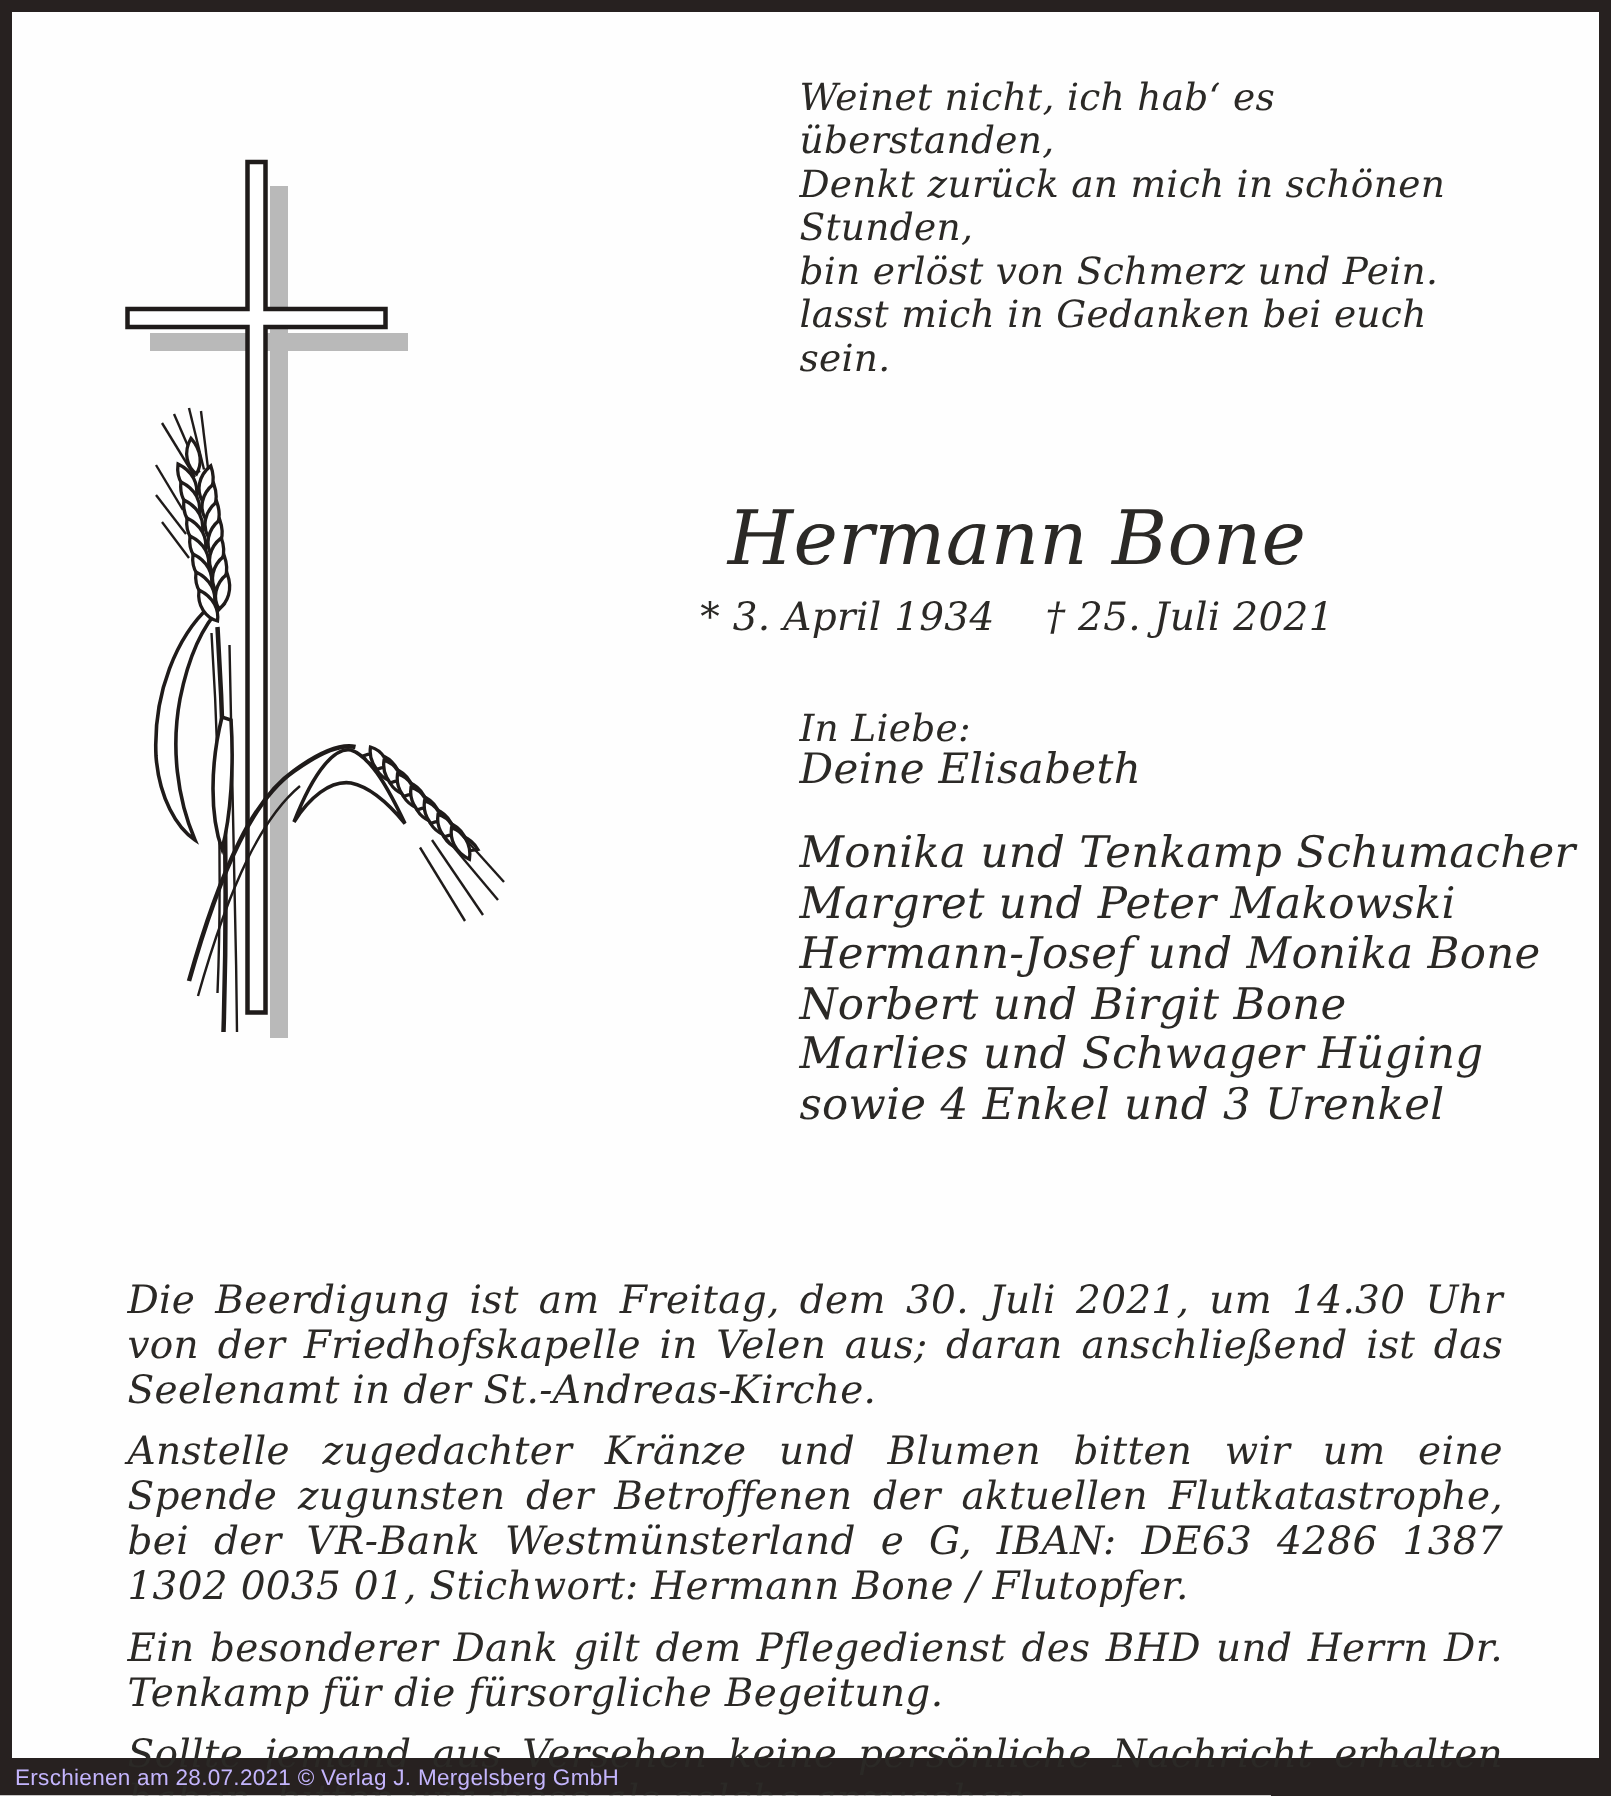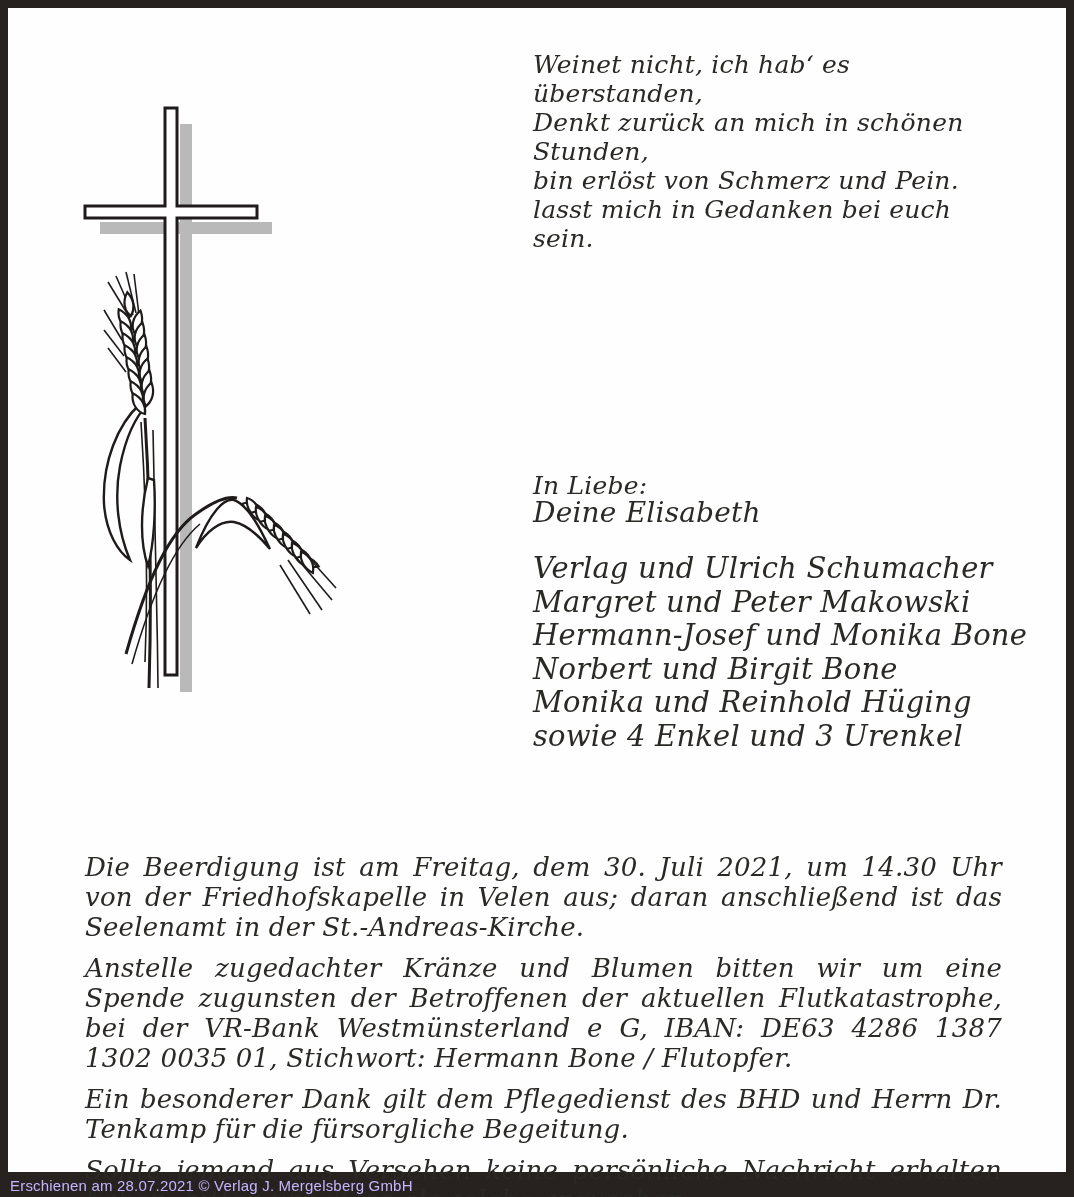--- a/index.html
+++ b/index.html
@@ -146,29 +146,36 @@
   </svg>
 
   <div class="abs poem it">
     <div>Weinet nicht, ich hab‘ es überstanden,</div>
     <div>Denkt zurück an mich in schönen Stunden,</div>
     <div>bin erlöst von Schmerz und Pein.</div>
     <div>lasst mich in Gedanken bei euch sein.</div>
   </div>
 
 
+  <div class="abs name-block it">
+    <div class="deceased-name">Hermann Bone</div>
+    <div class="dates">
+      <span>* 3. April 1934</span>
+      <span>† 25. Juli 2021</span>
+    </div>
+  </div>
 
   <div class="abs salutation it">In Liebe:</div>
   <div class="abs spouse it">Deine Elisabeth</div>
   <div class="abs family it">
-    <div>Verlag und Ulrich Schumacher</div>
+    <div>Monika und Tenkamp Schumacher</div>
     <div>Margret und Peter Makowski</div>
     <div>Hermann-Josef und Monika Bone</div>
     <div>Norbert und Birgit Bone</div>
-    <div>Monika und Reinhold Hüging</div>
+    <div>Marlies und Schwager Hüging</div>
     <div>sowie 4 Enkel und 3 Urenkel</div>
   </div>
 
 
   <div class="abs paragraphs it">
     <p>Die Beerdigung ist am Freitag, dem 30. Juli 2021, um 14.30 Uhr von der Friedhofskapelle in Velen aus; daran anschließend ist das Seelenamt in der St.-Andreas-Kirche.</p>
     <p>Anstelle zugedachter Kränze und Blumen bitten wir um eine Spende zugunsten der Betroffenen der aktuellen Flutkatastrophe, bei der VR-Bank Westmünsterland e G, IBAN: DE63 4286 1387 1302 0035 01, Stichwort: Hermann Bone / Flutopfer.</p>
     <p>Ein besonderer Dank gilt dem Pflegedienst des BHD und Herrn Dr. Tenkamp für die fürsorgliche Begeitung.</p>
     <p>Sollte jemand aus Versehen keine persönliche Nachricht erhalten haben, bitten wir diese als solche anzusehen.</p>
   </div>

